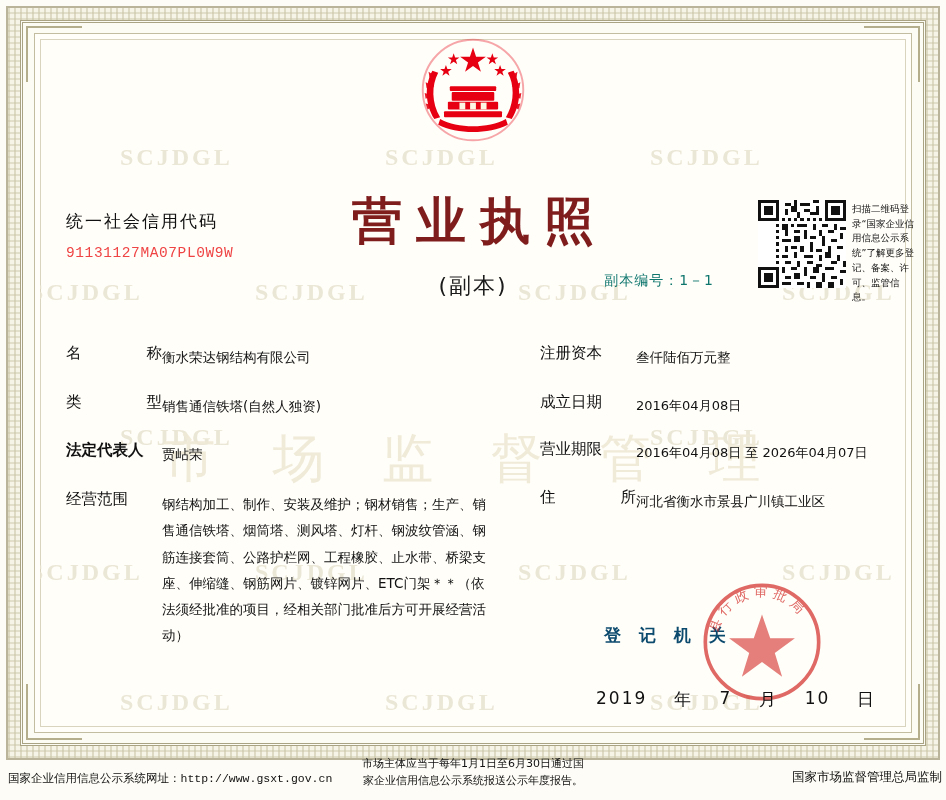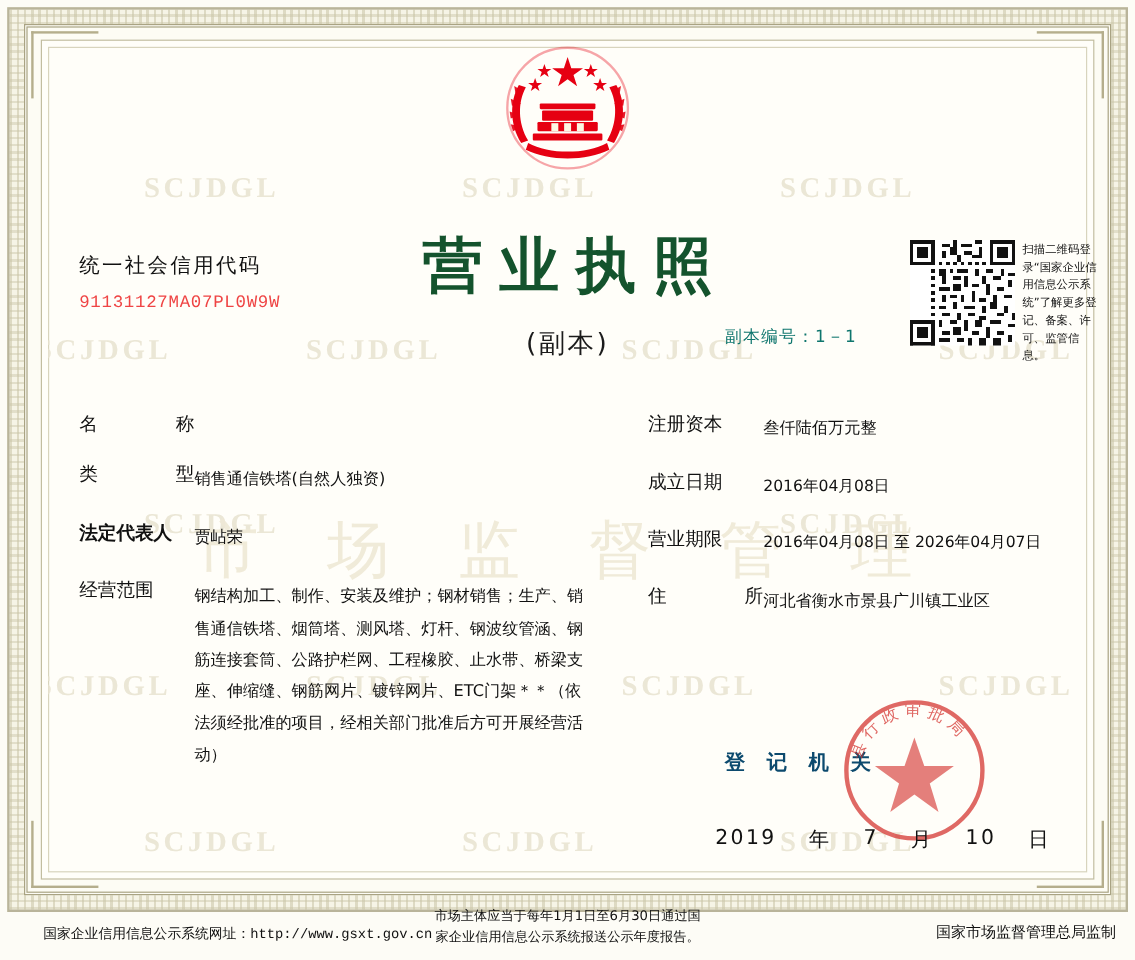--- a/index.html
+++ b/index.html
@@ -111,21 +111,21 @@
     left: 0; right: 0;
     top: 188px;
     text-align: center;
     pointer-events: none;
   }
   .doc-title {
     font-family: "DejaVu Sans", sans-serif;
     font-weight: bold;
     font-size: 50px;
     letter-spacing: 14px;
-    color: #14532d;
+    color: #7f1d1d;
     margin-left: 14px;
   }
   .doc-subtitle {
     margin-top: 16px;
     font-family: "DejaVu Sans", sans-serif;
     font-size: 22px;
     color: #1b1b1b;
     letter-spacing: 2px;
   }
 
@@ -269,37 +269,36 @@
     bottom: 4px;
     height: 44px;
   }
   .foot-left {
     position: absolute;
     left: 8px;
     bottom: 10px;
     font-family: "Liberation Mono", monospace;
     font-size: 11.5px;
     color: #111;
-    margin-left: 28px;
   }
   .foot-center {
     position: absolute;
     left: 50%;
     transform: translateX(-50%);
     bottom: 6px;
     text-align: center;
     font-family: "DejaVu Sans", sans-serif;
     font-size: 11px;
     line-height: 1.6;
     color: #111;
     width: 300px;
   }
   .foot-right {
     position: absolute;
-    right: 16px;
+    right: 4px;
     bottom: 10px;
     font-family: Liberation Mono, monospace;
     font-size: 12.5px;
     color: #111;
   }
 </style>
 </head>
 <body>
 
 <div id="page">
@@ -489,20 +488,21 @@
     </svg>
   </div>
   <div class="qr-note">扫描二维码登录“国家企业信用信息公示系统”了解更多登记、备案、许可、监管信息。</div>
 
   <div class="fields-left">
     <div class="field">
       <div class="lab spread">
           <span>名</span>
           <span>称</span>
         </div>
+      <div class="val">衡水荣达钢结构有限公司</div>
     </div>
     <div class="field">
       <div class="lab spread">
           <span>类</span>
           <span>型</span>
         </div>
       <div class="val">销售通信铁塔(自然人独资)</div>
     </div>
     <div class="field bold">
       <div class="lab">

